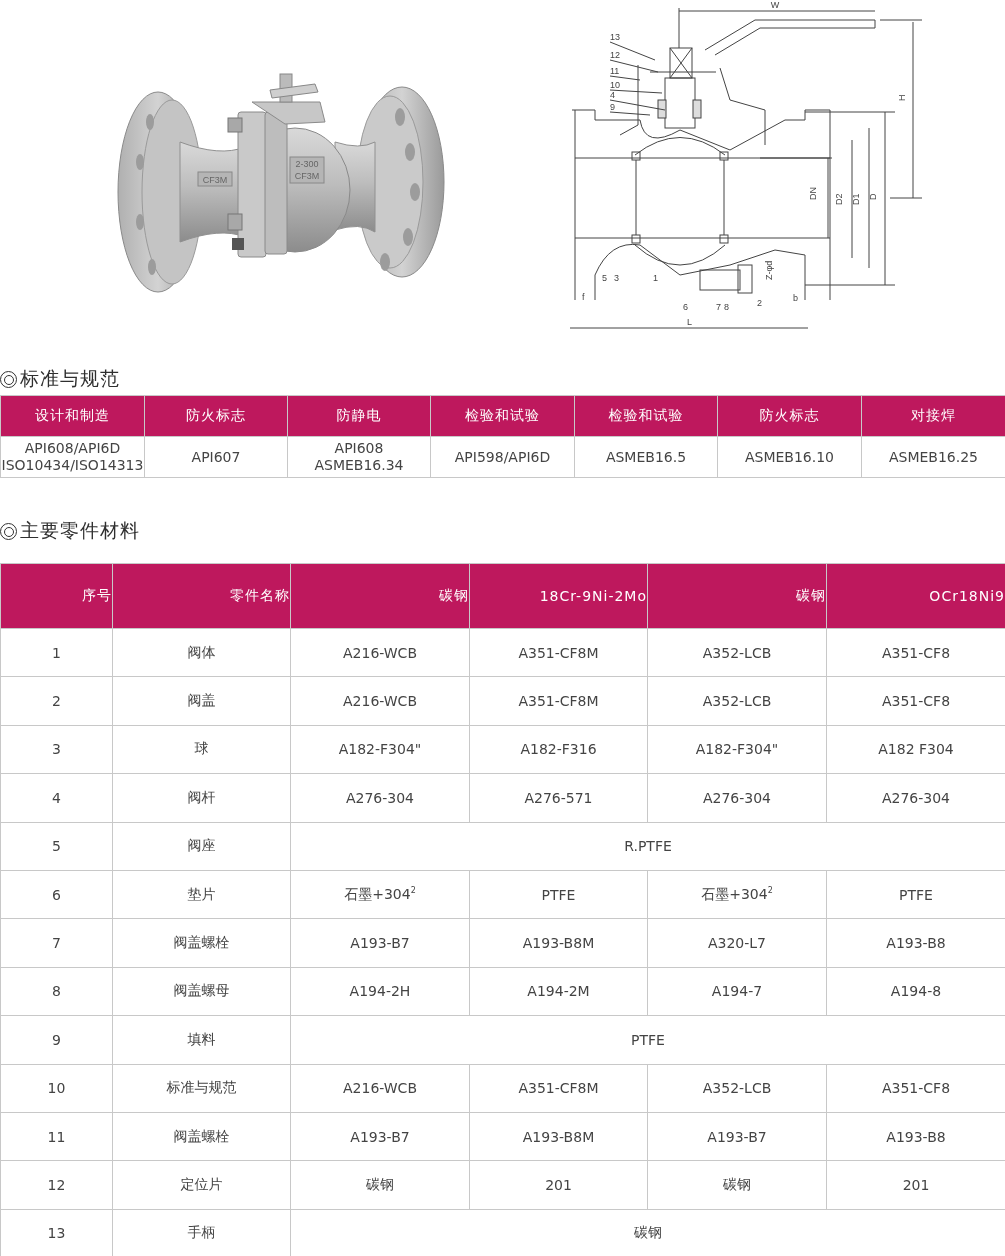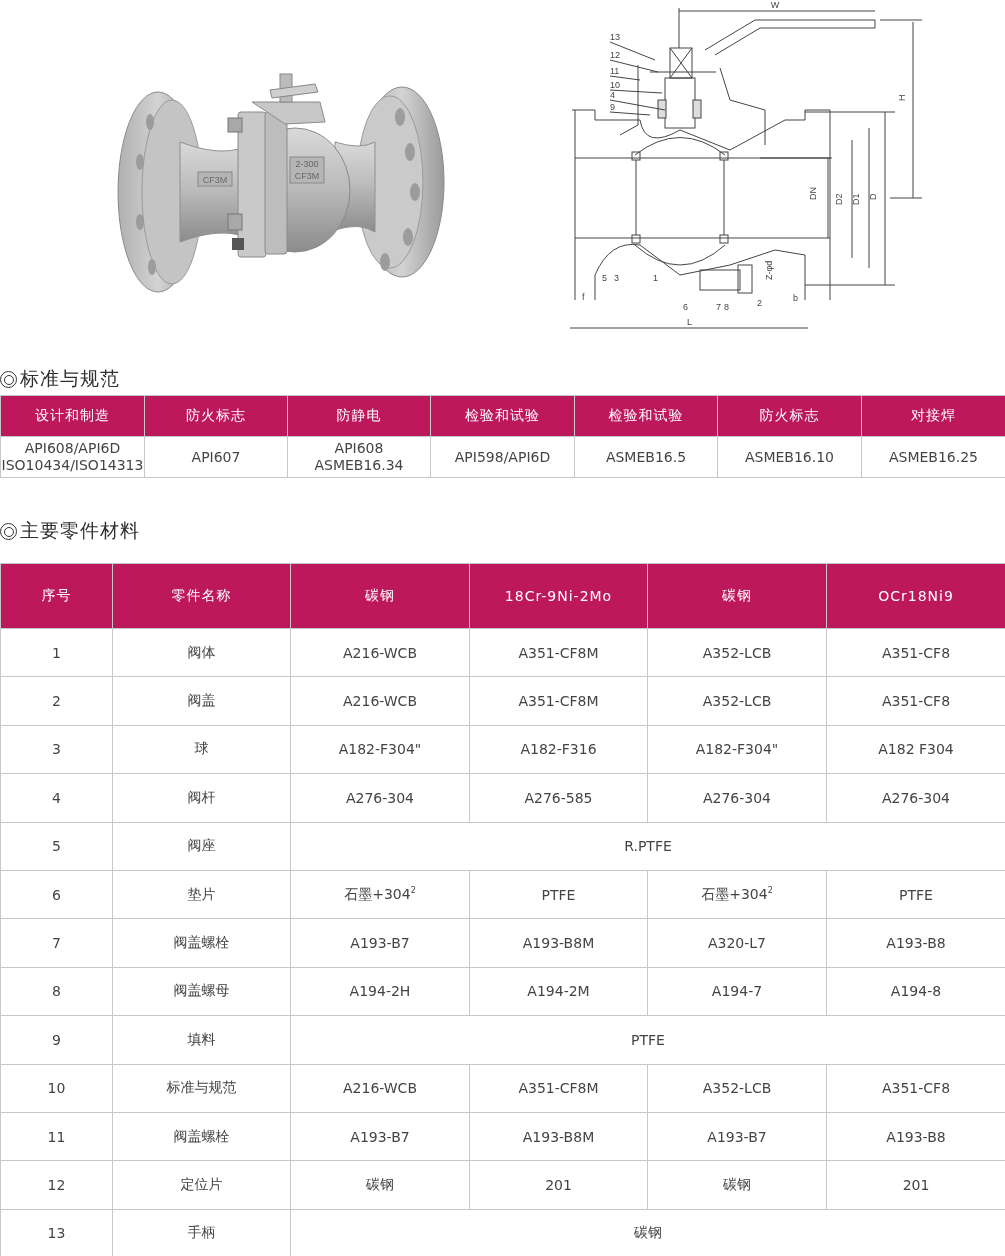--- a/index.html
+++ b/index.html
@@ -16,21 +16,21 @@
   table { position: absolute; left: 0; border-collapse: collapse; table-layout: fixed; width: 1005px; }
   th, td { border: 1.5px solid #c8c8c8; text-align: center; vertical-align: middle; font-weight: normal; }
   th { background: #be185d; color: #ffffff; font-size: 14px; letter-spacing: 1px; }
   td { color: #444; font-size: 14px; background: #ffffff; }
 
   #std-table { top: 395px; }
   #std-table th { height: 41px; }
   #std-table td { height: 41px; line-height: 17px; font-size: 14px; }
 
   #mat-table { top: 563px; }
-  #mat-table th { height: 65px; }
+  #mat-table th { height: 65px; text-align: right; }
   #mat-table td { height: 48.4px; }
   sup { font-size: 8px; vertical-align: 6px; }
 </style>
 </head>
 <body>
 
 <div class="photo">
   <svg width="340" height="245" viewBox="0 0 340 245">
     <defs>
       <linearGradient id="metal" x1="0" y1="0" x2="0" y2="1">
@@ -265,21 +265,21 @@
       <td>球</td>
       <td>A182-F304"</td>
       <td>A182-F316</td>
       <td>A182-F304"</td>
       <td>A182 F304</td>
     </tr>
     <tr>
       <td>4</td>
       <td>阀杆</td>
       <td>A276-304</td>
-      <td>A276-585</td>
+      <td>A276-571</td>
       <td>A276-304</td>
       <td>A276-304</td>
     </tr>
     <tr>
       <td>5</td>
       <td>阀座</td>
       <td colspan="4">R.PTFE</td>
     </tr>
     <tr>
       <td>6</td>

